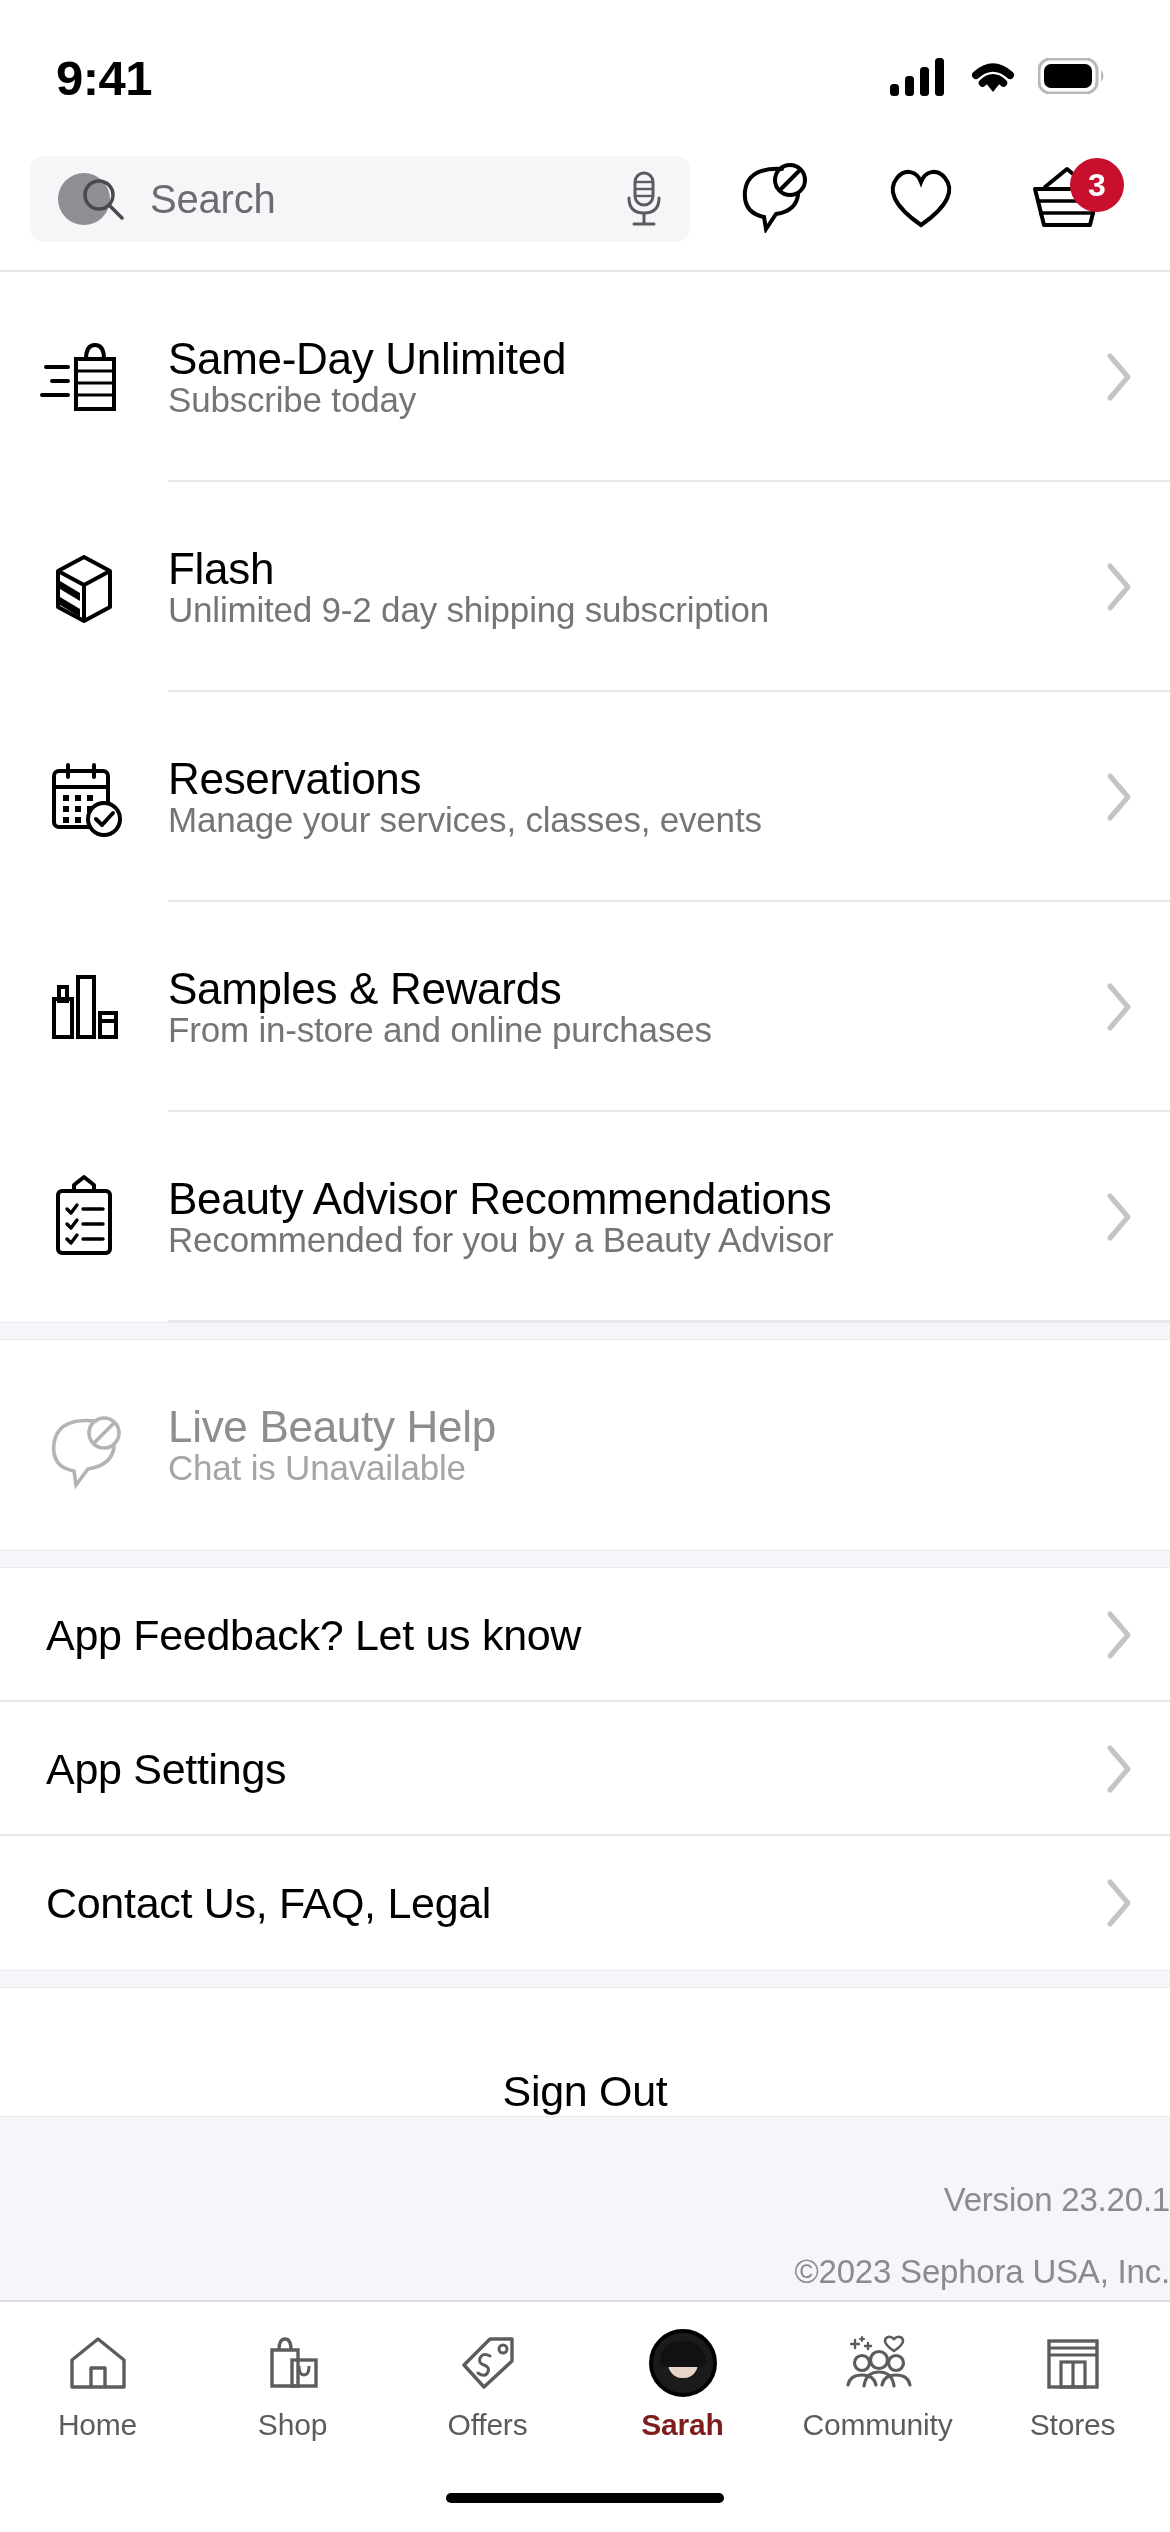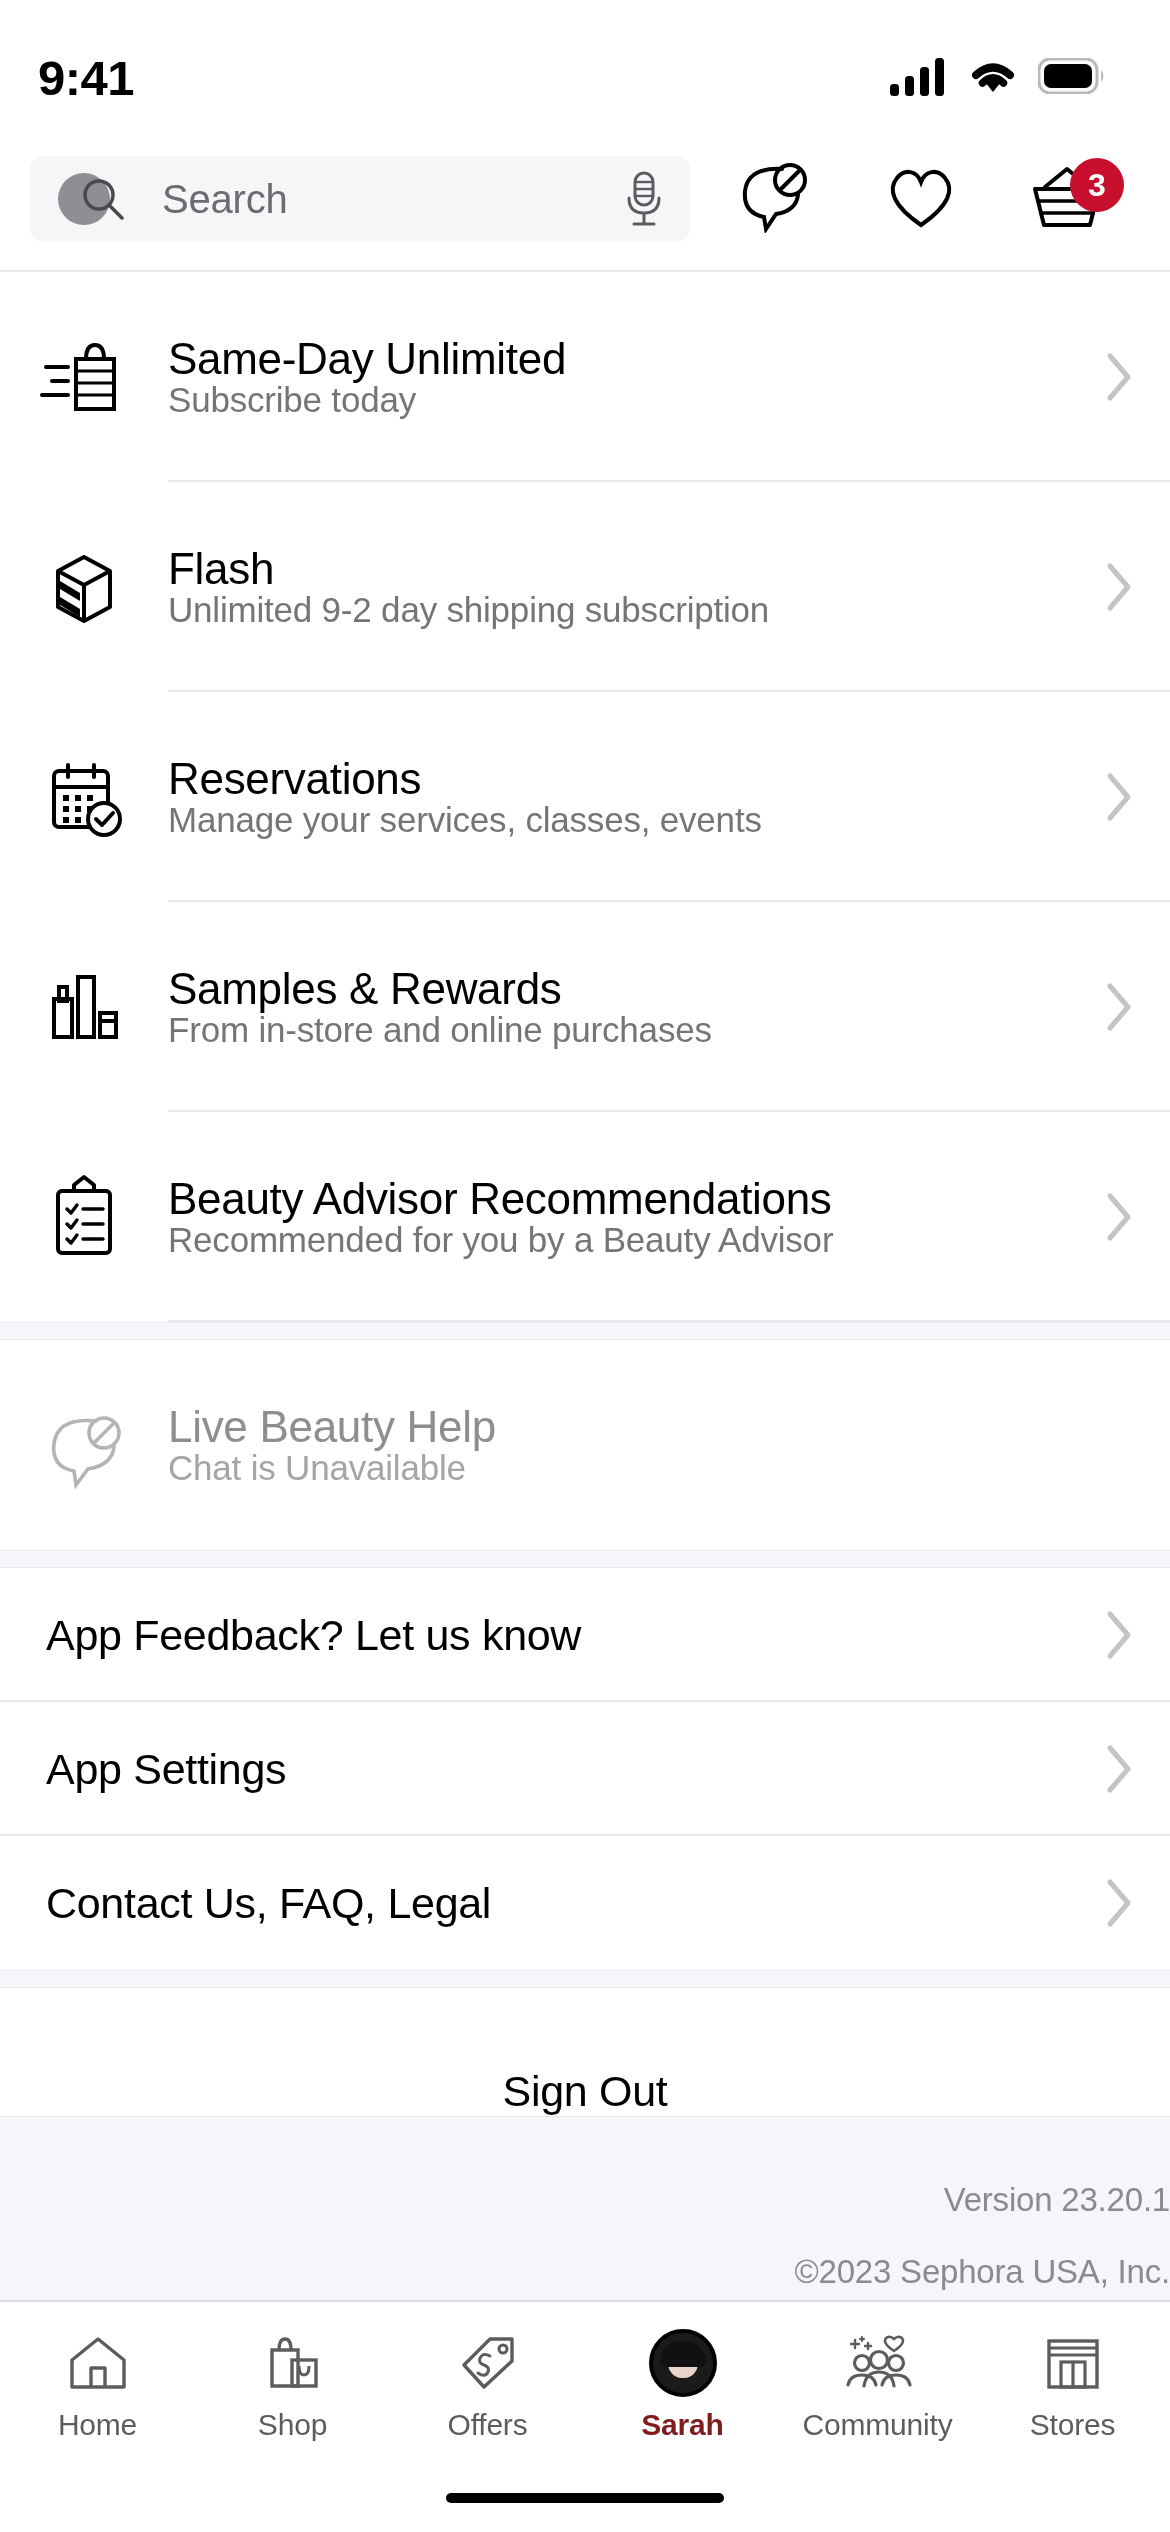--- a/index.html
+++ b/index.html
@@ -20,21 +20,21 @@
     flex-direction: column;
   }
 
   
   .statusbar {
     height: 128px;
     flex: 0 0 128px;
     display: flex;
     align-items: center;
     justify-content: space-between;
-    padding: 28px 62px 0 38px;
+    padding: 28px 62px 0 56px;
   }
   .status-time {
     font-size: 49px;
     font-weight: 700;
     letter-spacing: -0.5px;
     color: #000;
   }
   .status-icons {
     display: flex;
     align-items: center;
@@ -53,21 +53,20 @@
   }
   .searchbar {
     position: relative;
     flex: 0 0 660px;
     height: 86px;
     background: #f6f6f8;
     border-radius: 14px;
     display: flex;
     align-items: center;
     padding: 0 26px 0 26px;
-    gap: 12px;
   }
   .search-circle {
     position: absolute;
     left: 28px;
     top: 17px;
     width: 52px;
     height: 52px;
     border-radius: 50%;
     background: #8e8e93;
   }

